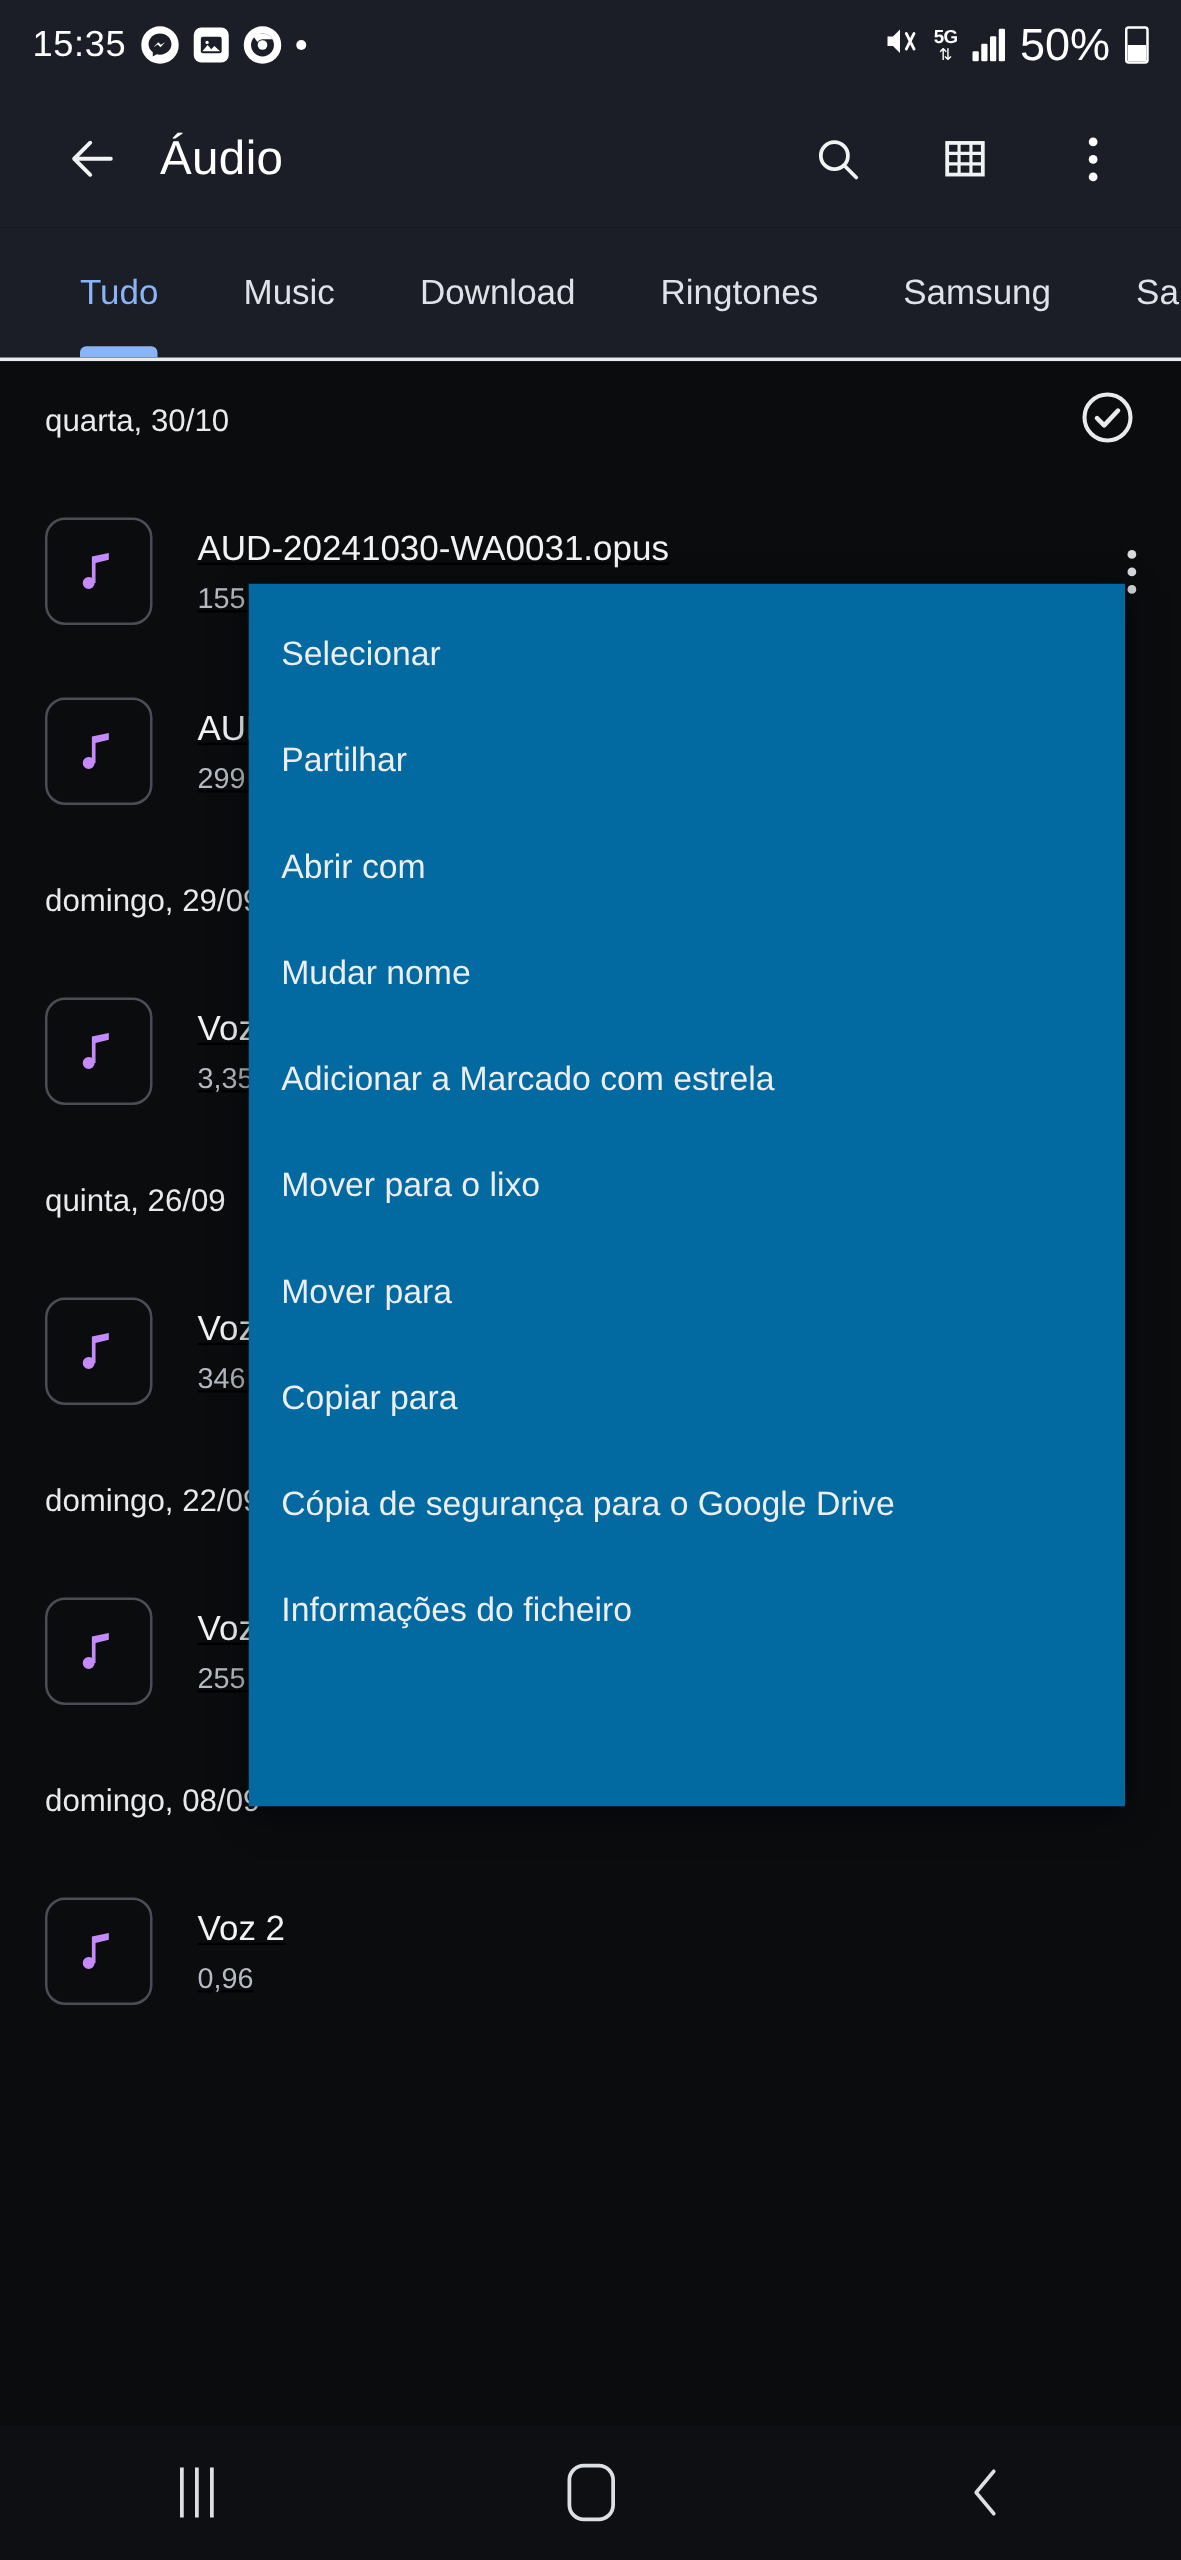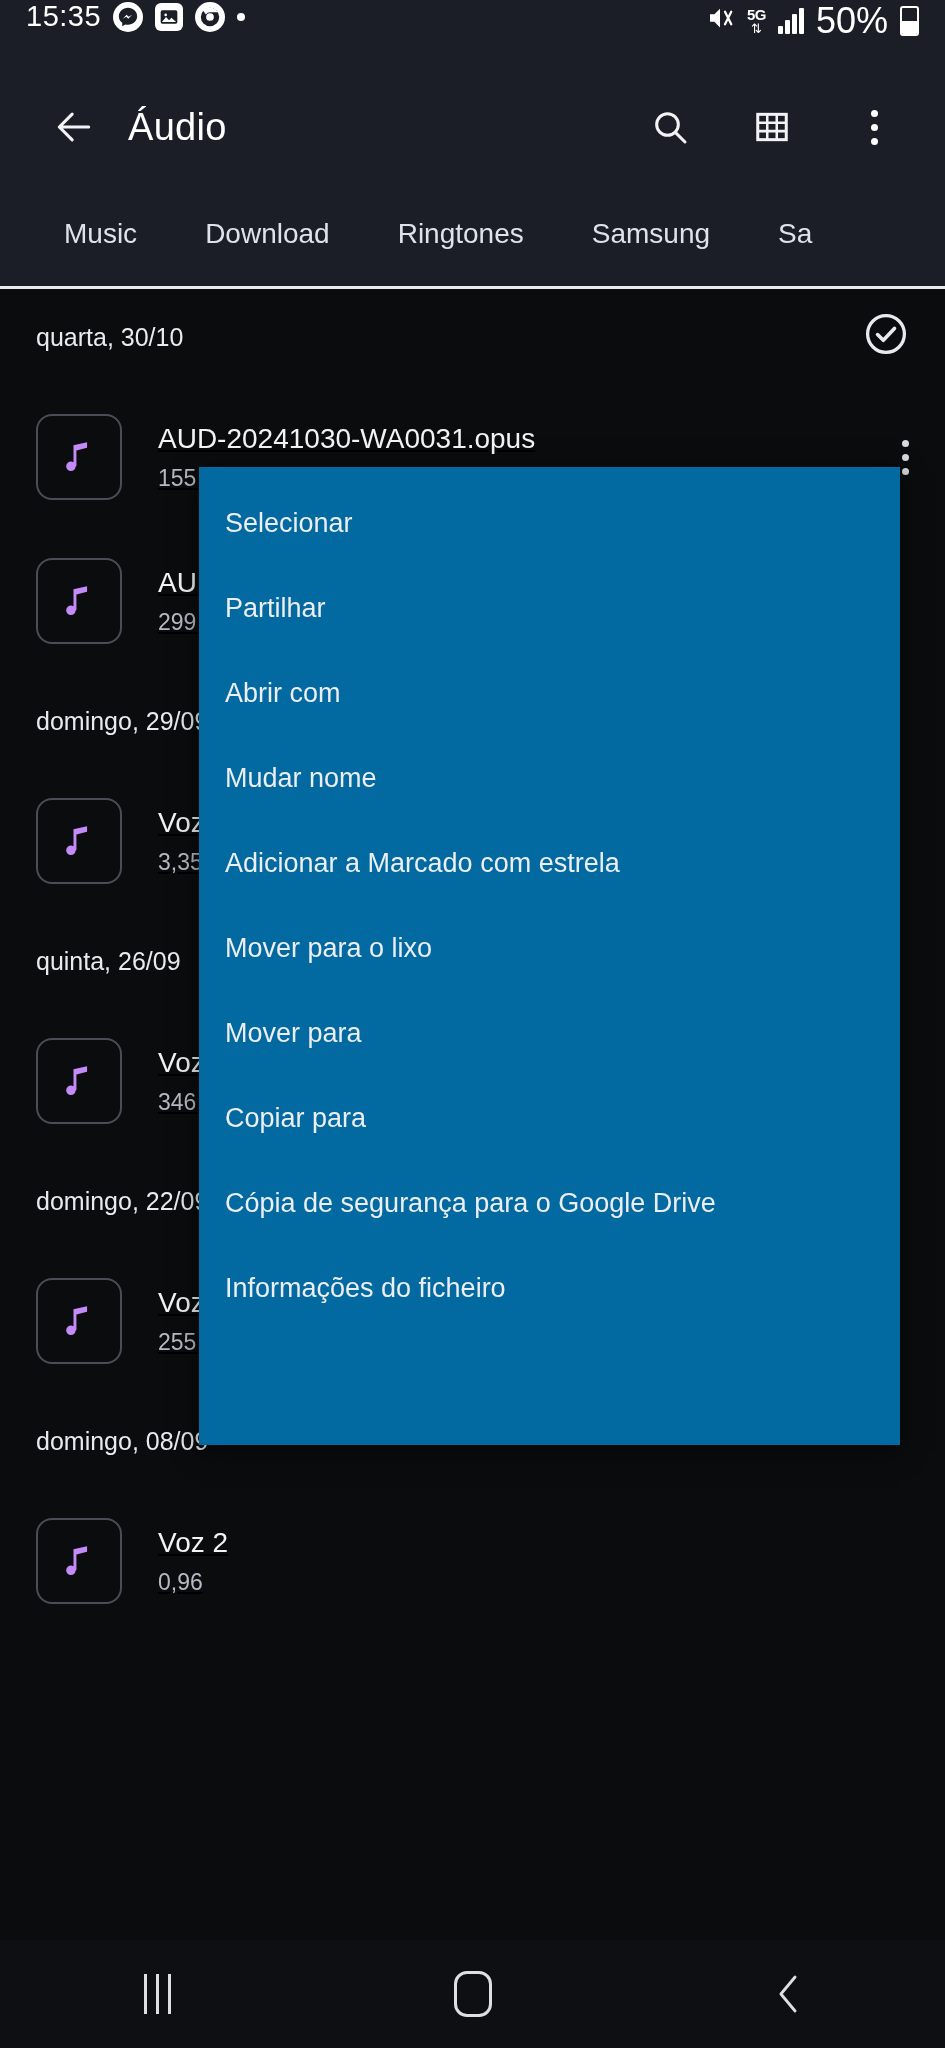--- a/index.html
+++ b/index.html
@@ -13,21 +13,21 @@
     position: relative;
     width: 945px; height: 2048px;
     background: #0b0c0e;
   }
 
   
   #status-bar {
     position: absolute; top: 0; left: 0;
     width: 945px; height: 72px;
     background: #1b1e26;
-    display: flex; align-items: flex-start;
+    display: flex; align-items: center;
     padding: 0 26px;
     color: #ffffff;
   }
   #status-left { display: flex; align-items: center; gap: 12px; }
   #status-clock { font-size: 29px; letter-spacing: .5px; }
   .st-badge {
     width: 30px; height: 30px; border-radius: 50%;
     background: #ffffff; color: #1b1e26;
     display: flex; align-items: center; justify-content: center;
     font-size: 18px; font-weight: bold;
@@ -246,20 +246,24 @@
         <span class="kebab">
             <span></span>
             <span></span>
             <span></span>
           </span>
       </div>
     </div>
   </div>
 
   <div id="tab-bar">
+      <div class="tab active">
+        <span>Tudo</span>
+        <span class="tab-indicator"></span>
+      </div>
       <div class="tab">
         <span>Music</span>
       </div>
       <div class="tab">
         <span>Download</span>
       </div>
       <div class="tab">
         <span>Ringtones</span>
       </div>
       <div class="tab">

